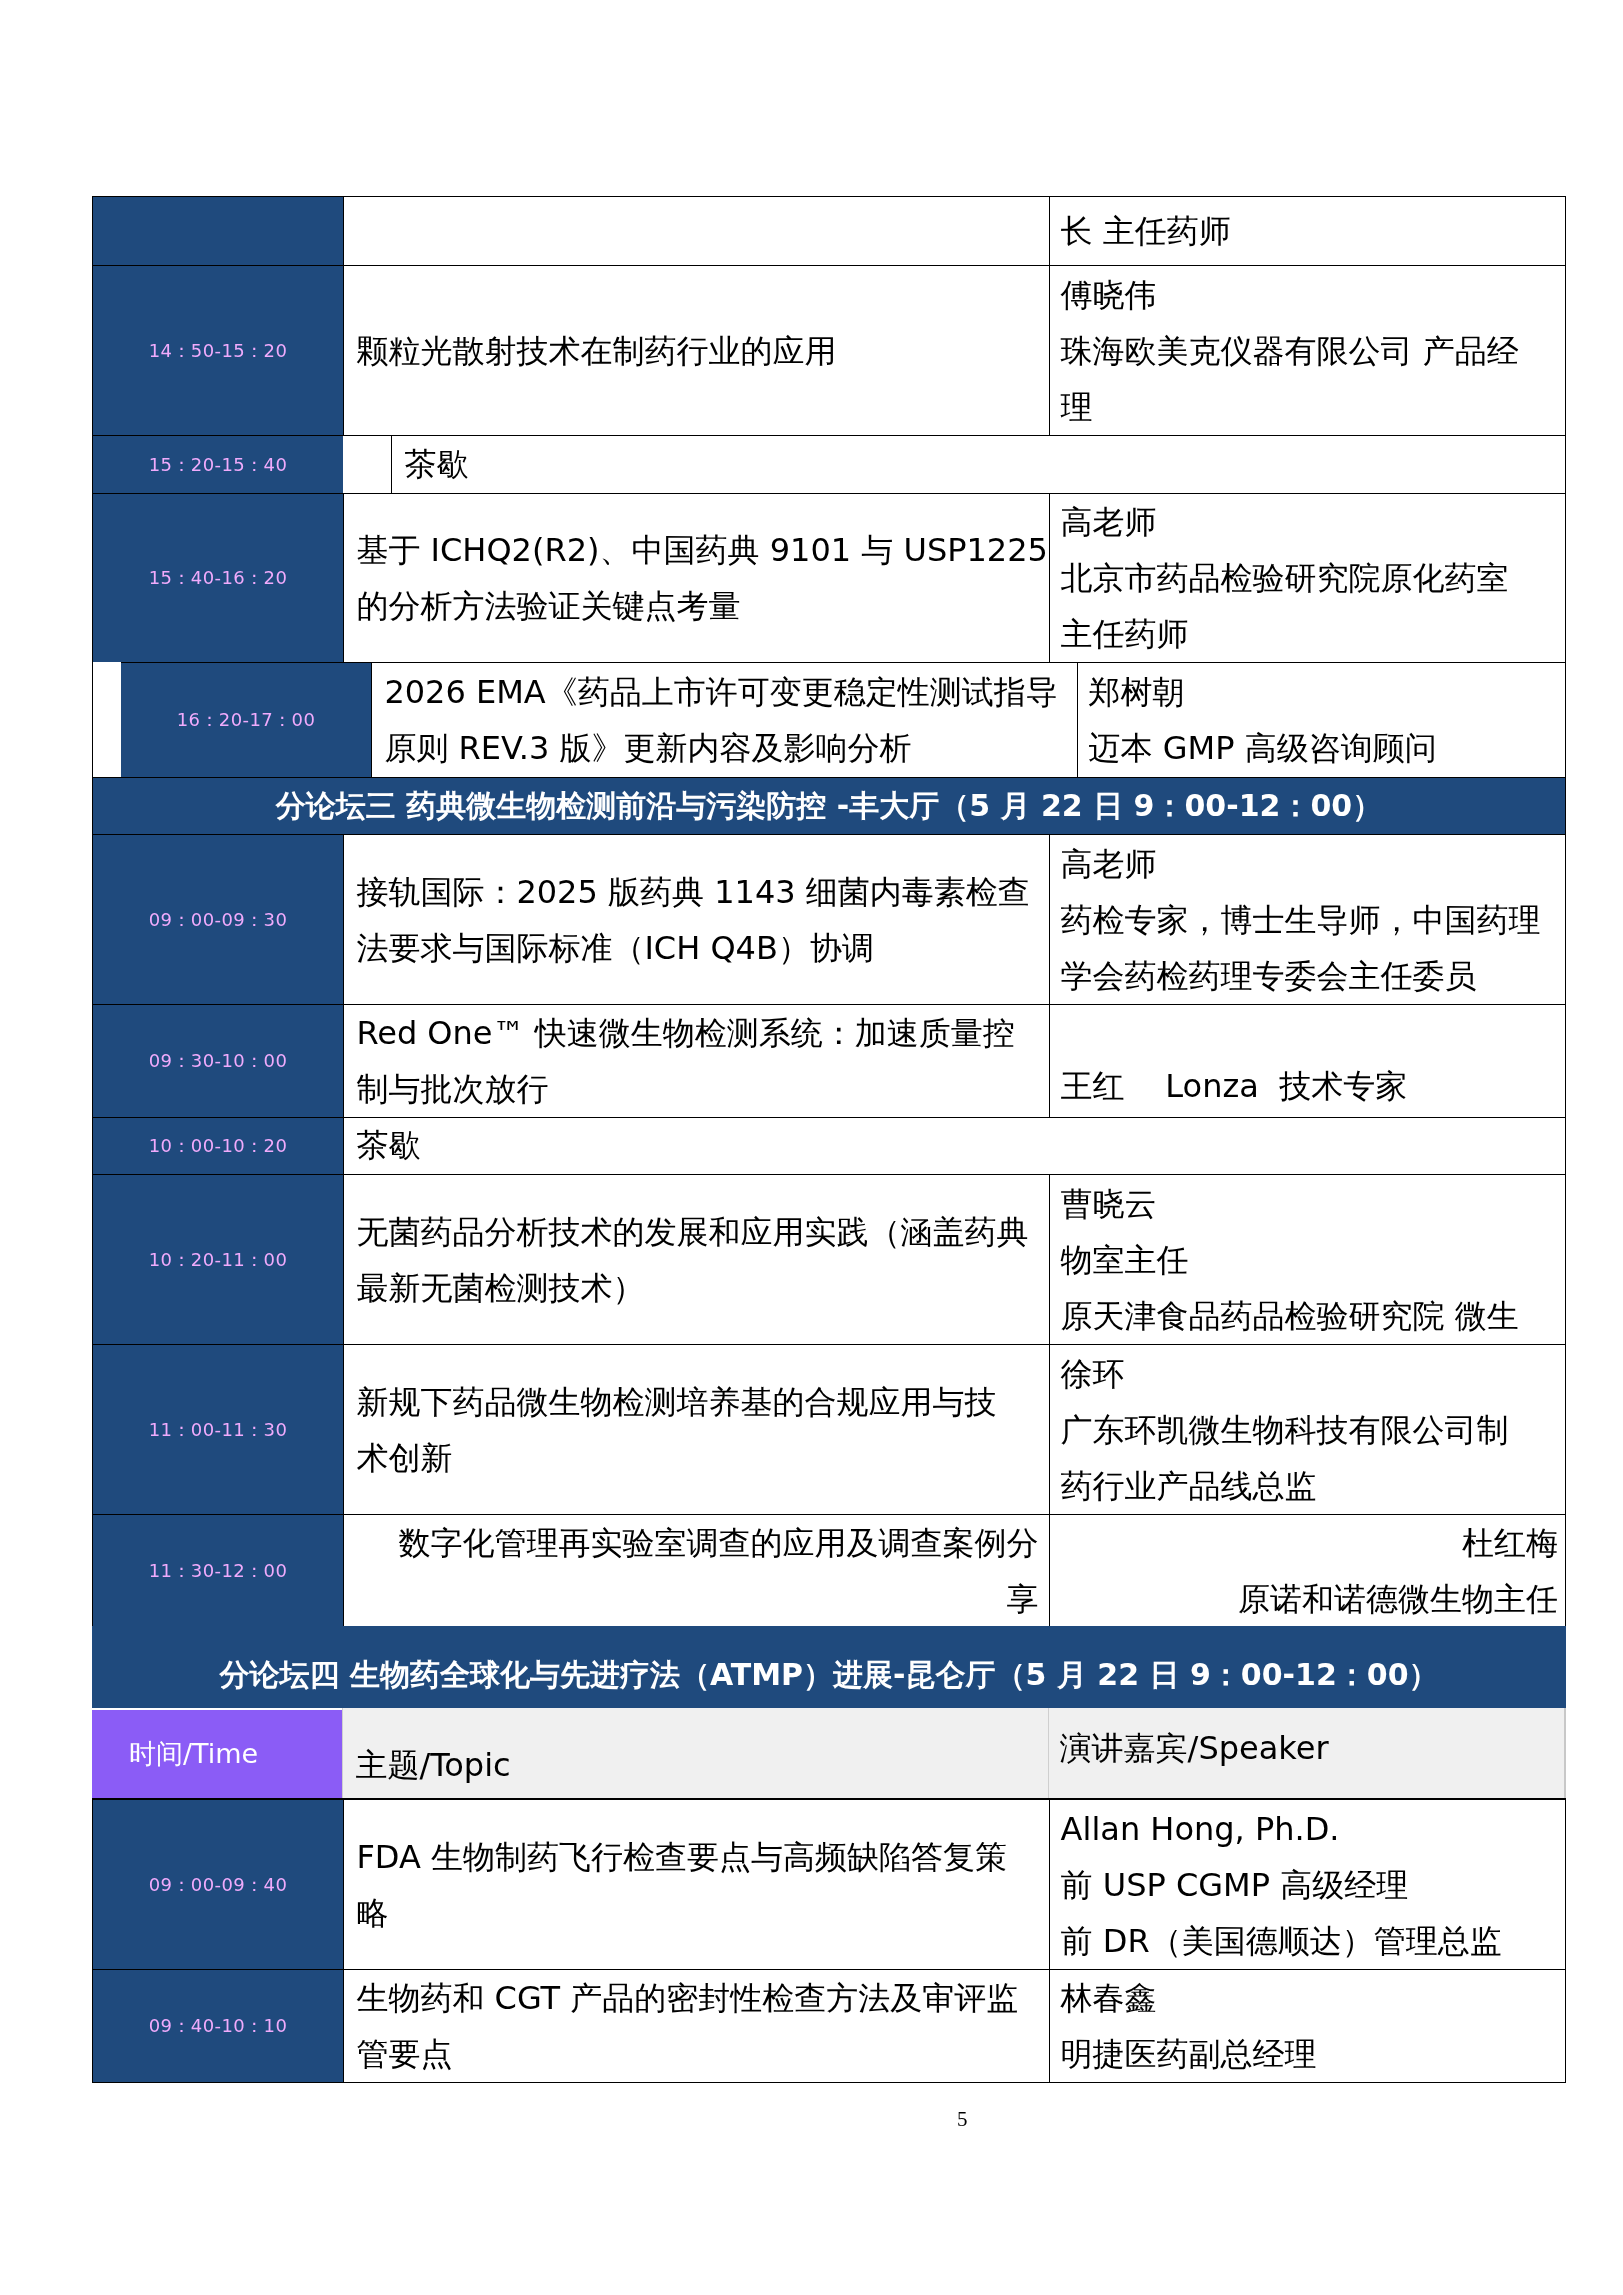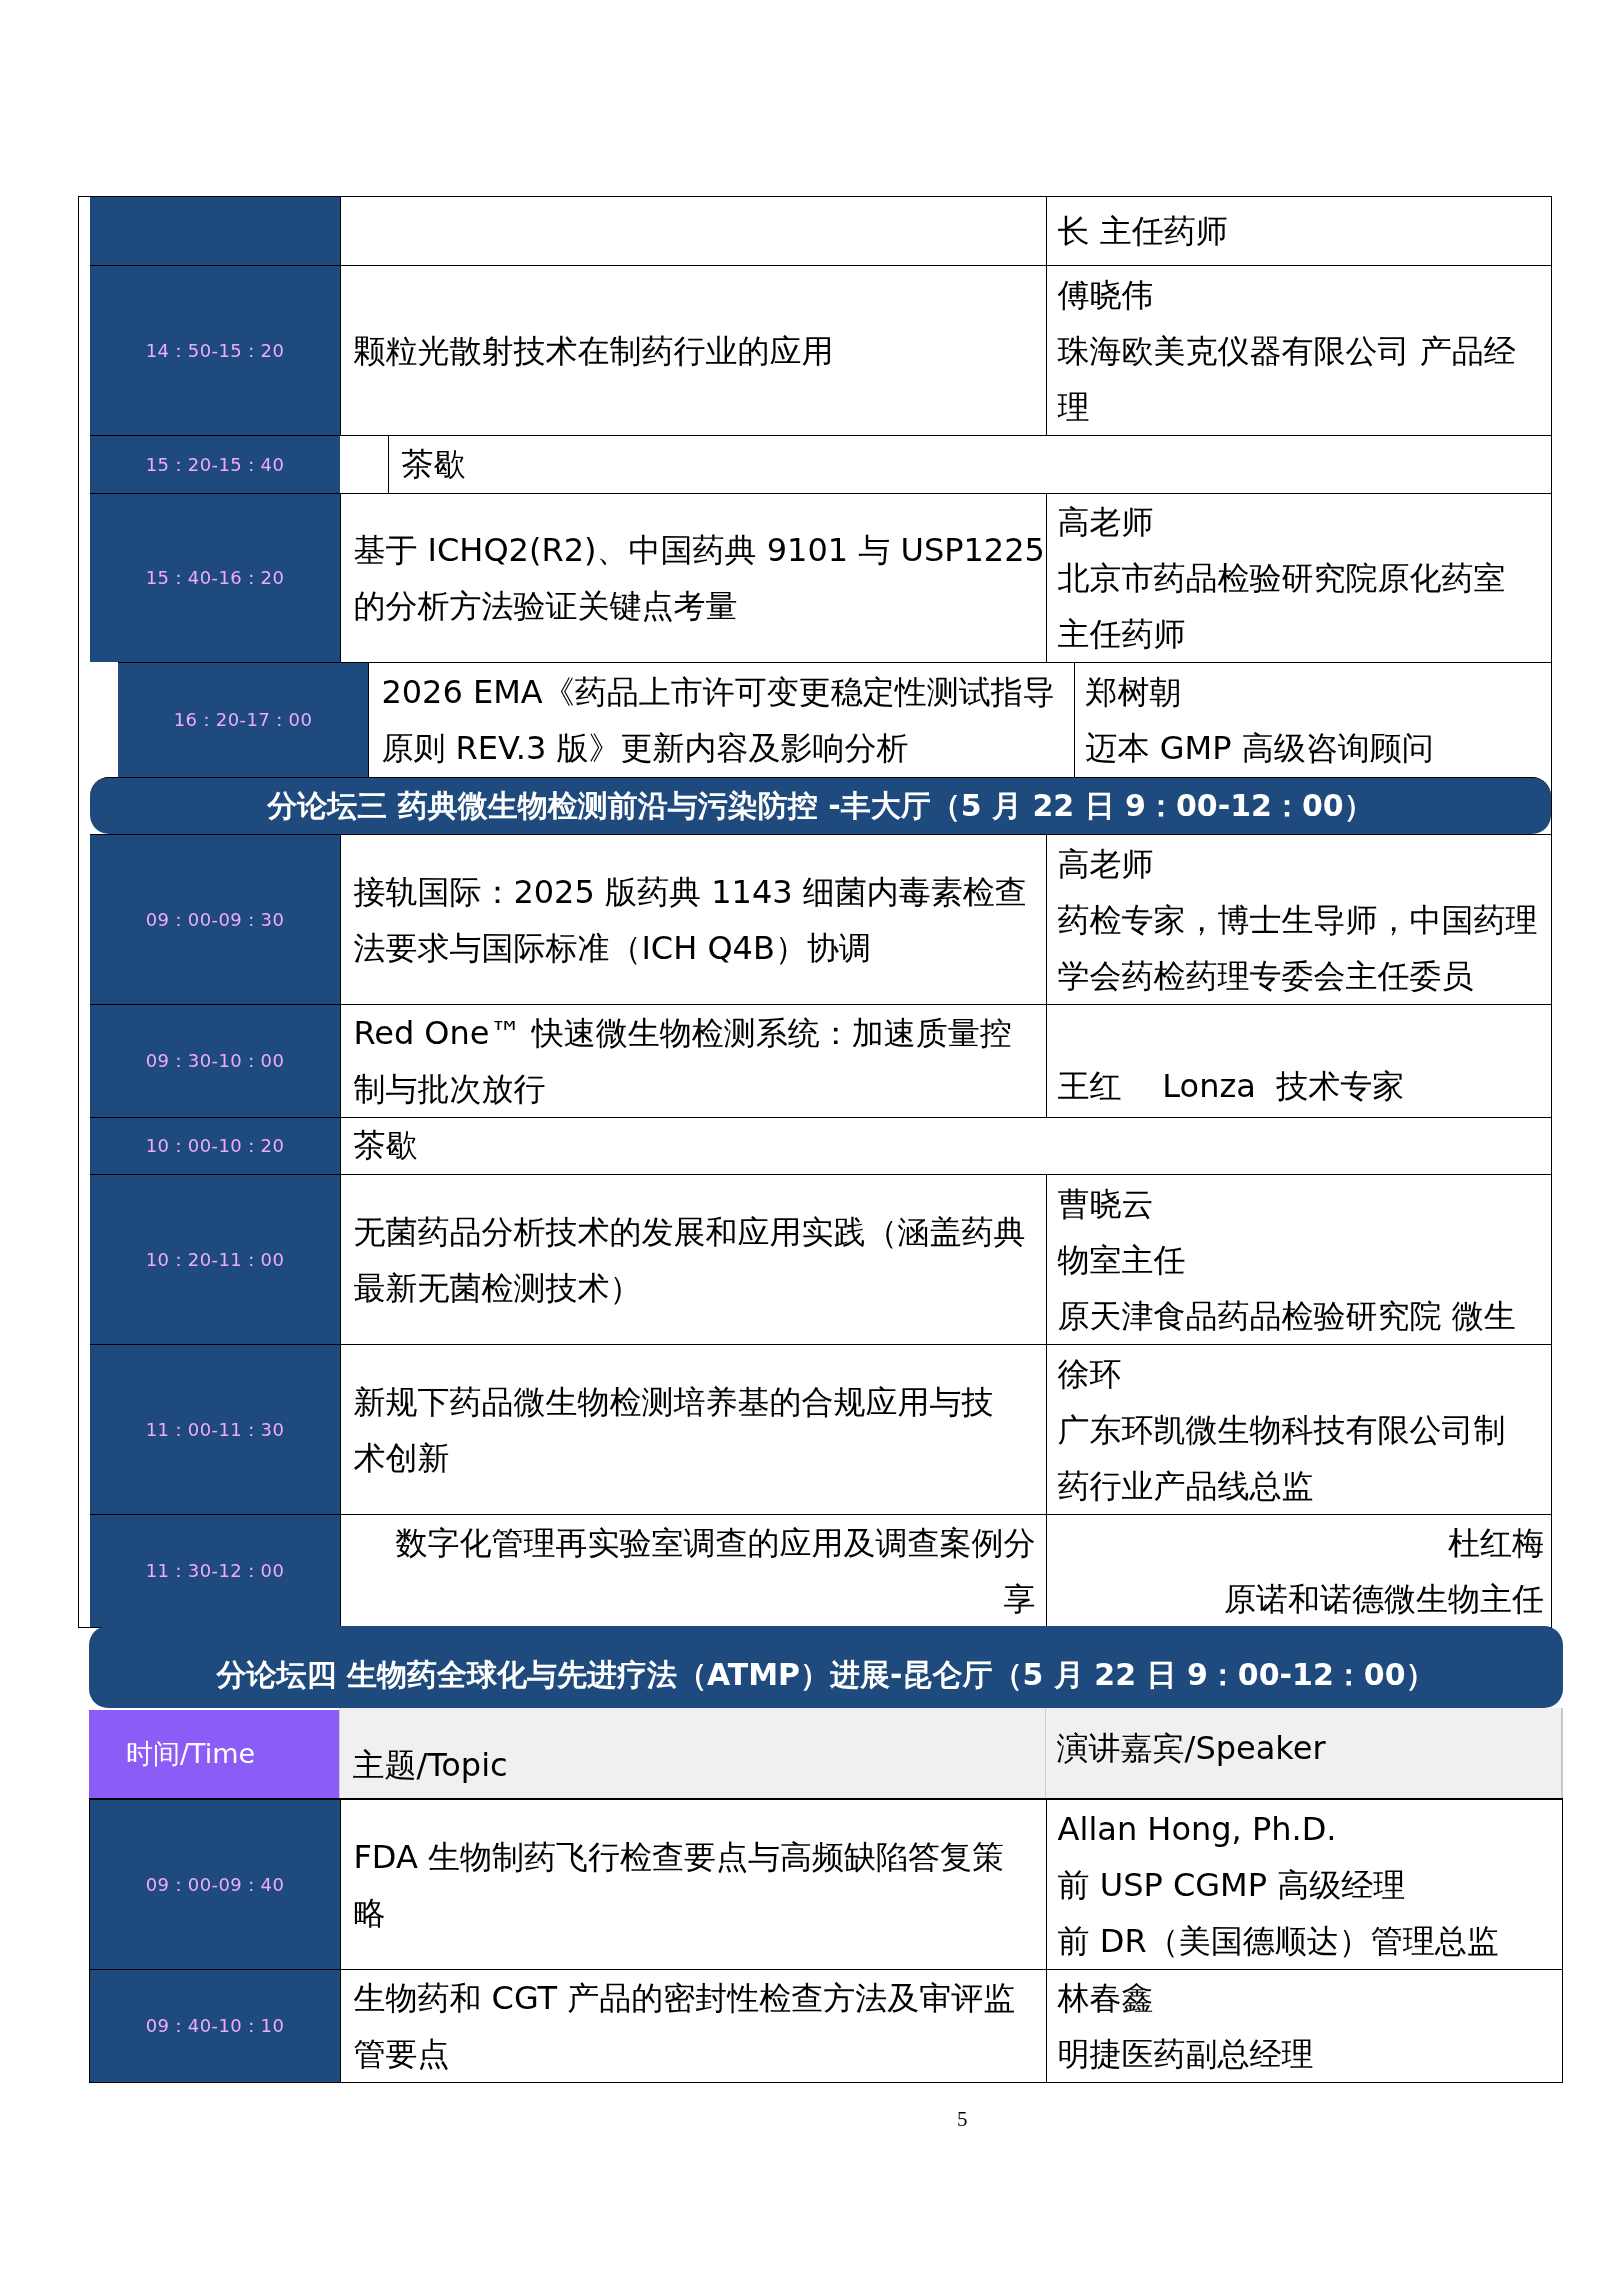--- a/index.html
+++ b/index.html
@@ -1,39 +1,39 @@
 <!DOCTYPE html>
 <html style="font-size:14px"><head>
 <meta charset="utf-8">
 <style>
   html, body { margin: 0; padding: 0; background: #ffffff; }
   body { width: 1624px; height: 2295px; position: relative; overflow: hidden;
          font-family: "DejaVu Sans", "Liberation Sans", sans-serif; color: #000; }
   .page { position: absolute; left: 0; top: 0; width: 1624px; height: 2295px; }
 
-  .tbl { position: absolute; left: 78px; width: 1474px; padding-left: 11px; }
+  .tbl { position: absolute; left: 92px; width: 1474px; }
   .tbl1 { top: 196px; border: 1.8px solid #000; box-sizing: border-box; }
   .tbl2 { top: 1626px; }
 
   .row { position: relative; display: flex; box-sizing: border-box; border-top: 1.8px solid #000; }
   .row:first-child { border-top: none; }
 
   .cell { box-sizing: border-box; position: relative; }
   .c-time { width: 250px; background: #1f4a7d; color: #f0abfc; display: flex; align-items: center; justify-content: center;
             font-size: 18px; letter-spacing: 0.4px; white-space: nowrap; }
   .c-topic { width: 706px; border-left: 1.8px solid #000; padding: 3.5px 10.6px 3.5px 12.4px; display: flex; flex-direction: column; justify-content: center;
              font-size: 32px; line-height: 56px; }
   .c-speaker { flex: 1; border-left: 1.8px solid #000; padding: 3.5px 7px 3.5px 10.6px; display: flex; flex-direction: column; justify-content: center;
                font-size: 32px; line-height: 56px; }
   .c-span { flex: 1; border-left: 1.8px solid #000; padding: 0 10.6px 0 12.4px; display: flex; align-items: center; font-size: 32px; text-align: center; }
   .c-speaker.bottom { justify-content: flex-end; }
   .line { display: block; white-space: nowrap; }
 
   .forum-header { background: #1f4a7d; color: #fff; font-weight: bold; font-size: 30px; display: flex; align-items: center;
-                  justify-content: center; white-space: nowrap; box-sizing: border-box; border-radius: 19px; }
+                  justify-content: center; white-space: nowrap; box-sizing: border-box; }
   .forum3 { height: 57px; border-top: 1.8px solid #000; }
   .forum4 { height: 82px; padding-top: 16px; }
 
   .tbl2 .hdr-row { display: flex; height: 90px; background: #f0f0f0; }
   .tbl2 .hdr-time { width: 250px; background: #8b5cf6; color: #fff; font-size: 27px; display: flex; align-items: center;
                     padding-left: 37px; box-sizing: border-box; border-top: 2.6px solid #fff; }
   .tbl2 .hdr-topic { width: 706px; font-size: 32px; display: flex; align-items: center; padding: 26.5px 0 0 12.4px; box-sizing: border-box;
                      border-left: 1.8px solid #cfcfcf; }
   .tbl2 .hdr-speaker { flex: 1; font-size: 32px; display: flex; align-items: center; padding: 0 0 8.8px 10.6px; box-sizing: border-box;
                        border-left: 1.8px solid #cfcfcf; border-right: 2.6px solid #c8c8c8; }

